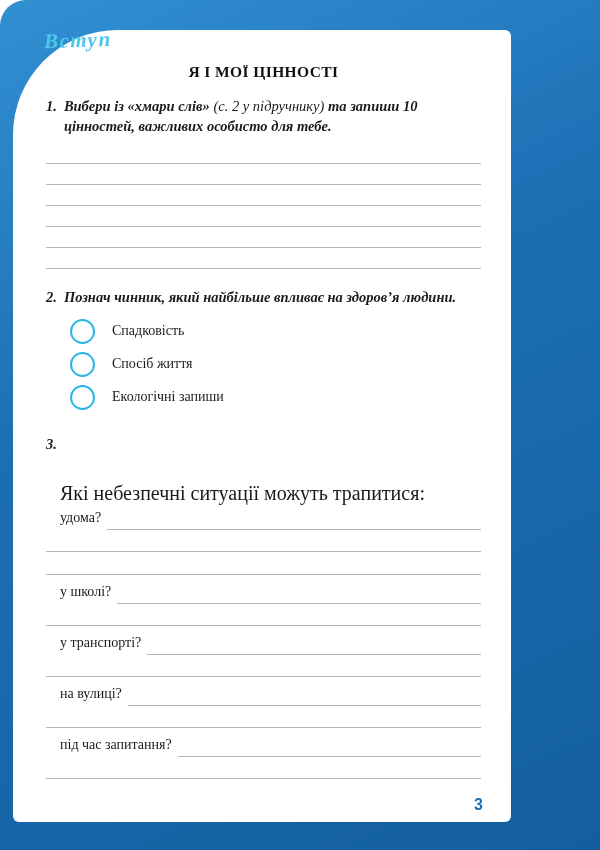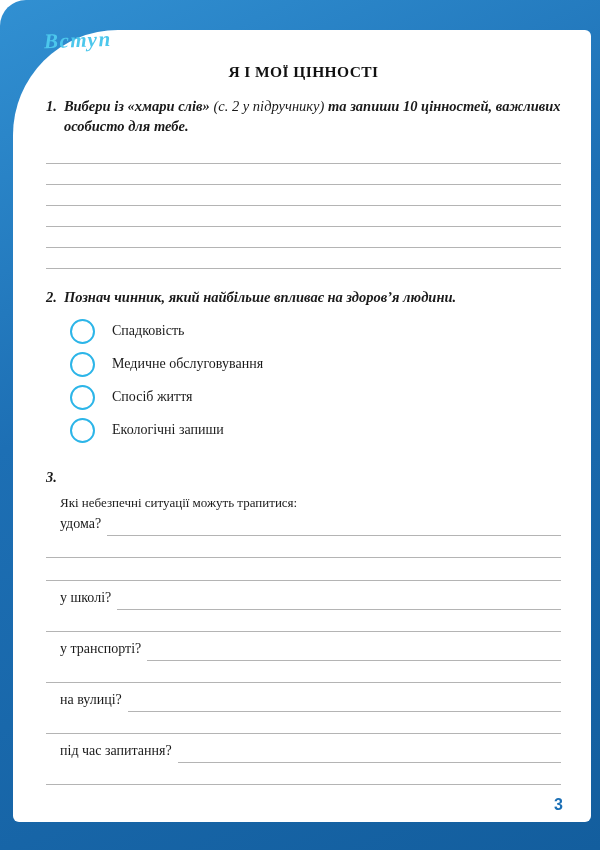--- a/index.html
+++ b/index.html
@@ -18,21 +18,21 @@
   }
   .section-label {
     position: absolute; left: 44px; top: 28px;
     font-size: 21px; font-style: italic; font-weight: bold;
     color: #4cc7ec; letter-spacing: 1.5px;
     transform: rotate(-2deg);
     z-index: 3;
   }
   .page {
     position: absolute; left: 13px; top: 30px;
-    width: 578px; height: 792px;
+    width: 498px; height: 792px;
     background: #ffffff;
     border-radius: 105px 6px 6px 6px;
     z-index: 2;
   }
   .content {
     position: absolute; left: 33px; right: 30px; top: 0; bottom: 0;
     color: #1a1a1a;
   }
   .page-title {
     margin-top: 33px;
@@ -54,21 +54,21 @@
   .task2 { margin-top: 18px; }
   .options { margin: 8px 0 0 24px; }
   .option-row { display: flex; align-items: center; gap: 17px; height: 33px; }
   .circle {
     width: 21px; height: 21px;
     border: 2px solid #2cb5e8; border-radius: 50%;
     background: #ffffff; flex: 0 0 auto;
   }
   .option-label { font-size: 14px; }
   .task3 { margin-top: 20px; }
-  .q-intro { margin: 8px 0 2px 14px; font-size: 13px; font-family: Liberation Serif, serif; }
+  .q-intro { margin: 28px 0 2px 14px; font-size: 20px; font-family: Liberation Serif, serif; }
   .question { margin-top: 2px; }
   .q-row { display: flex; align-items: center; height: 22px; padding-left: 14px; }
   .q-label { font-size: 14px; white-space: nowrap; padding-right: 6px; }
   .q-fill { flex: 1; border-bottom: 1px solid #b4b4b4; height: 100%; }
   .full-line { height: 22px; border-bottom: 1px solid #b4b4b4; }
   .q-gap { height: 4px; }
   .page-number {
     position: absolute; right: 28px; bottom: 8px;
     color: #1b6fb5; font-weight: bold; font-size: 16px;
     font-family: "Liberation Sans", sans-serif;
@@ -103,24 +103,20 @@
 
     <div class="task2">
       <div class="task-head">
         <span>2.</span>
         <div>Познач чинник, який найбільше впливає на здоров’я людини.</div>
       </div>
       <div class="options" id="task2-options">
           <div class="option-row">
             <span class="circle"></span>
             <span class="option-label">Спадковість</span>
-          </div>
-          <div class="option-row">
-            <span class="circle"></span>
-            <span class="option-label">Медичне обслуговування</span>
           </div>
           <div class="option-row">
             <span class="circle"></span>
             <span class="option-label">Спосіб життя</span>
           </div>
           <div class="option-row">
             <span class="circle"></span>
             <span class="option-label">Екологічні запиши</span>
           </div>
         </div>

